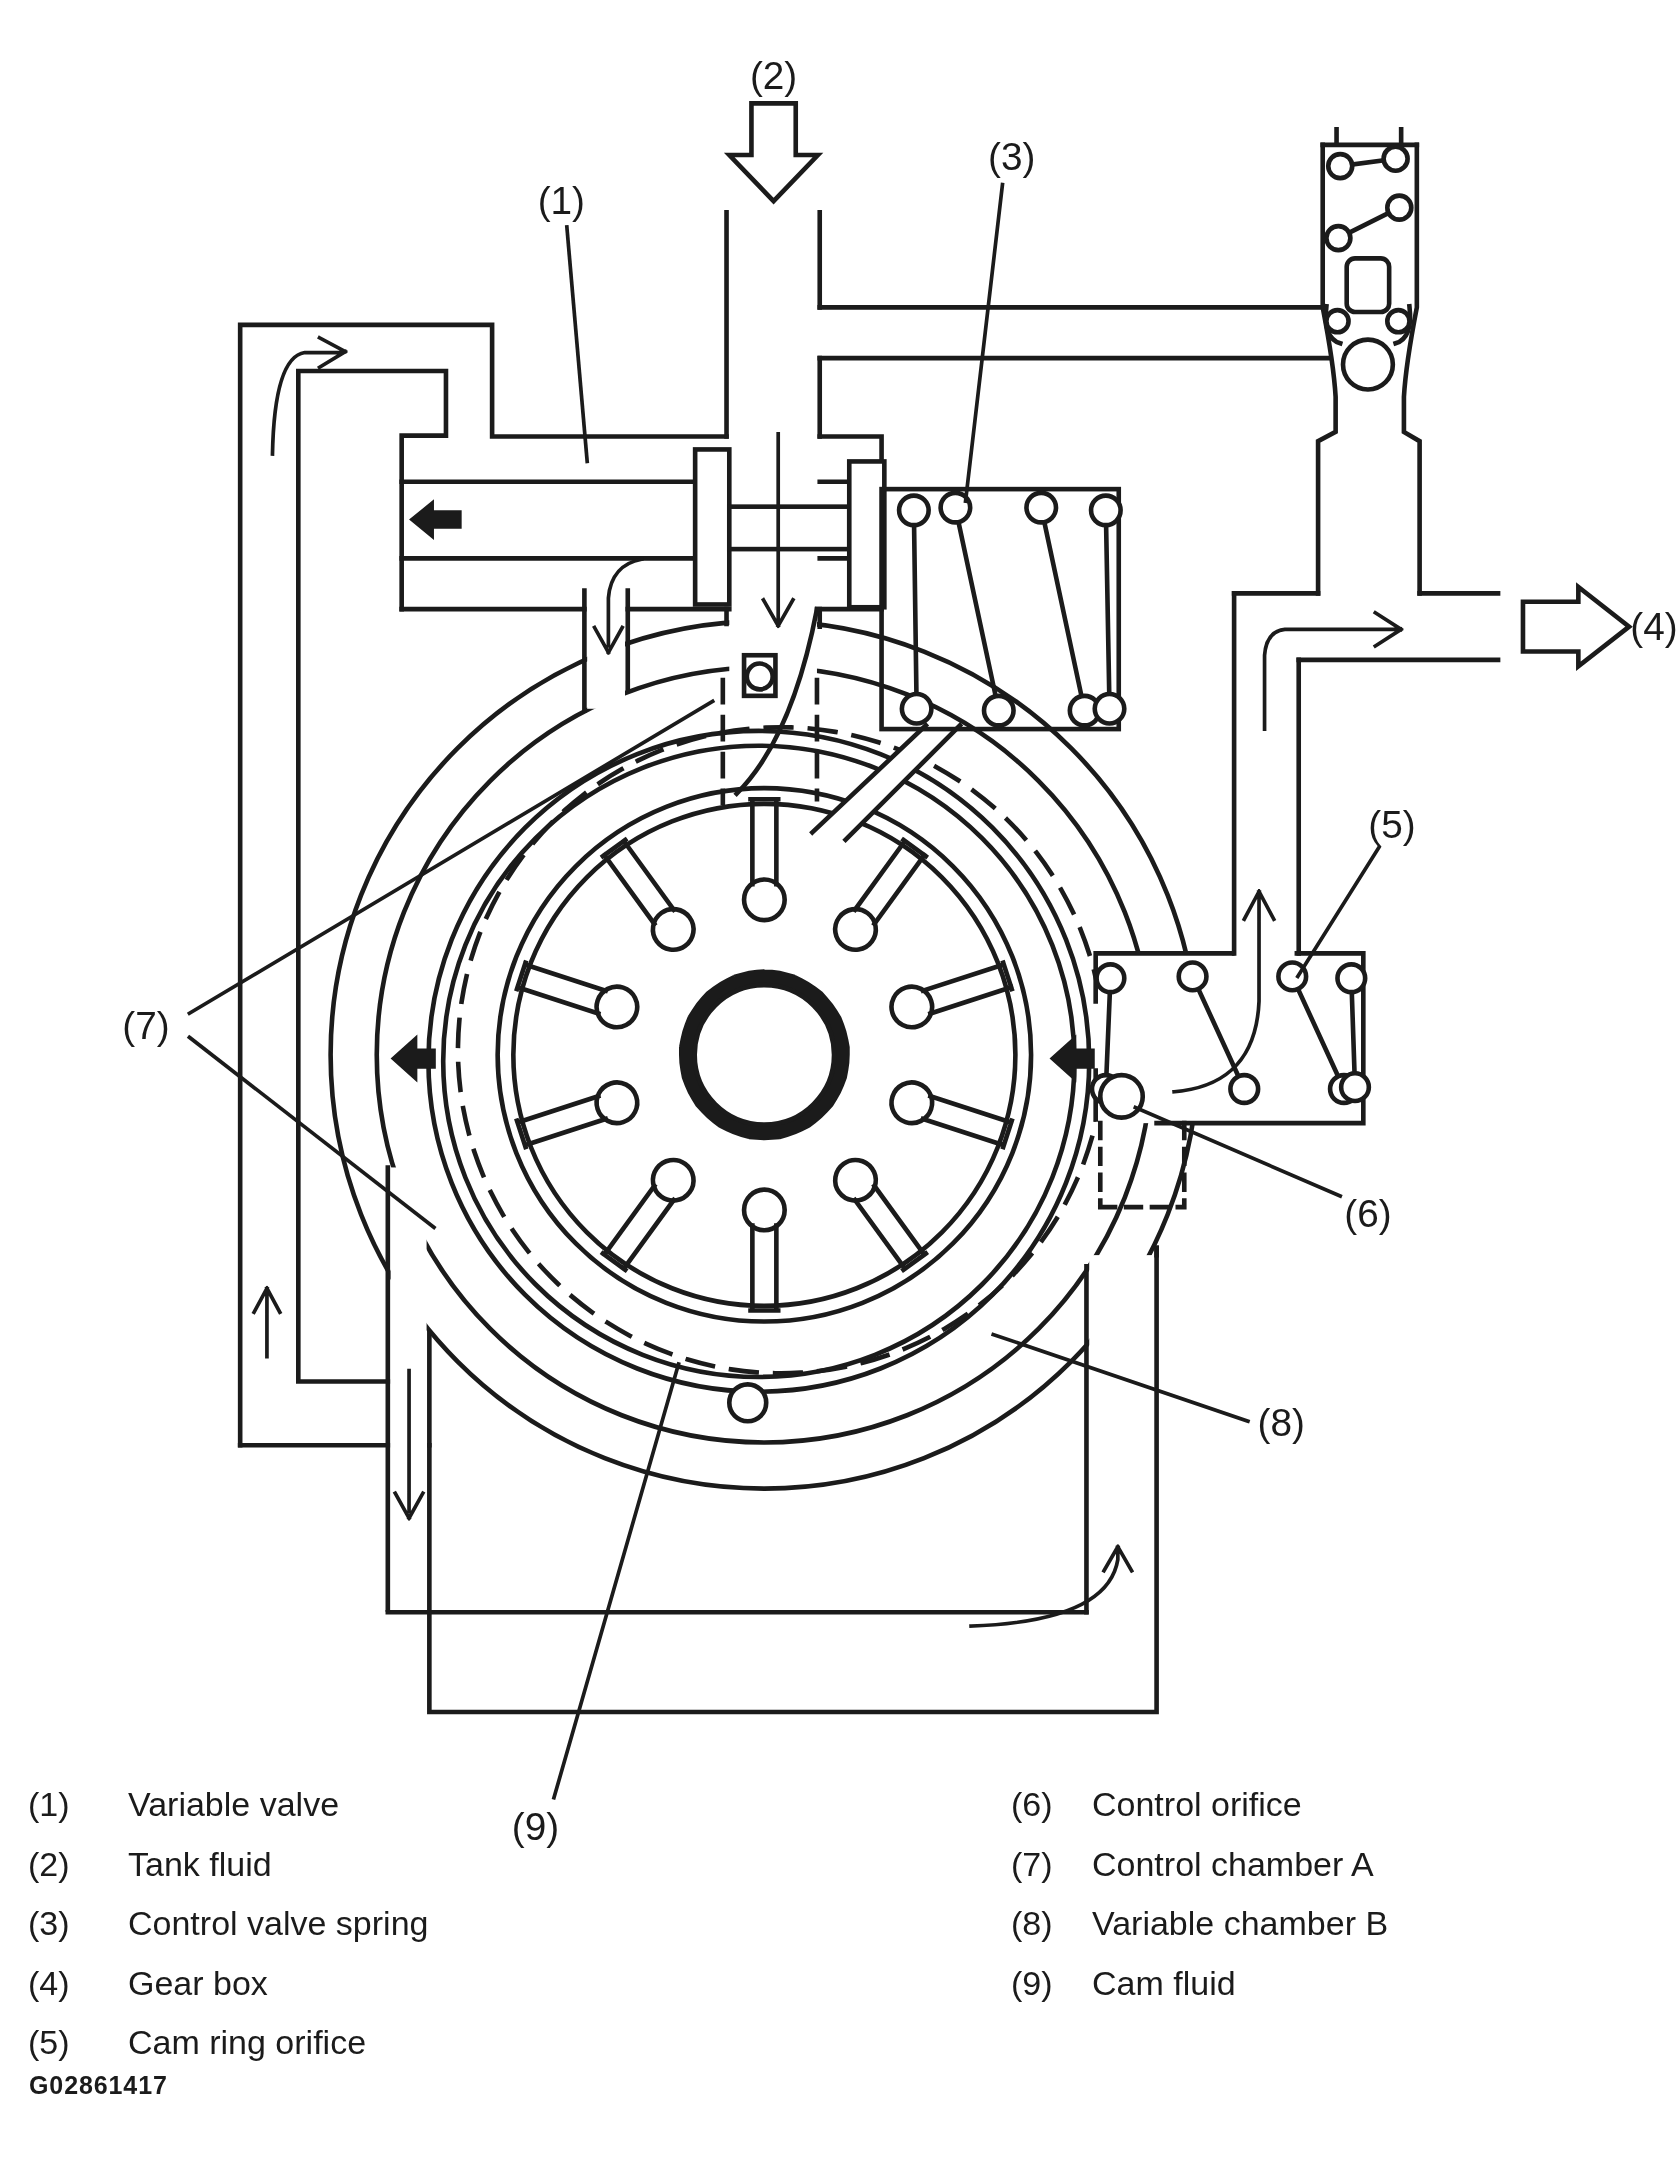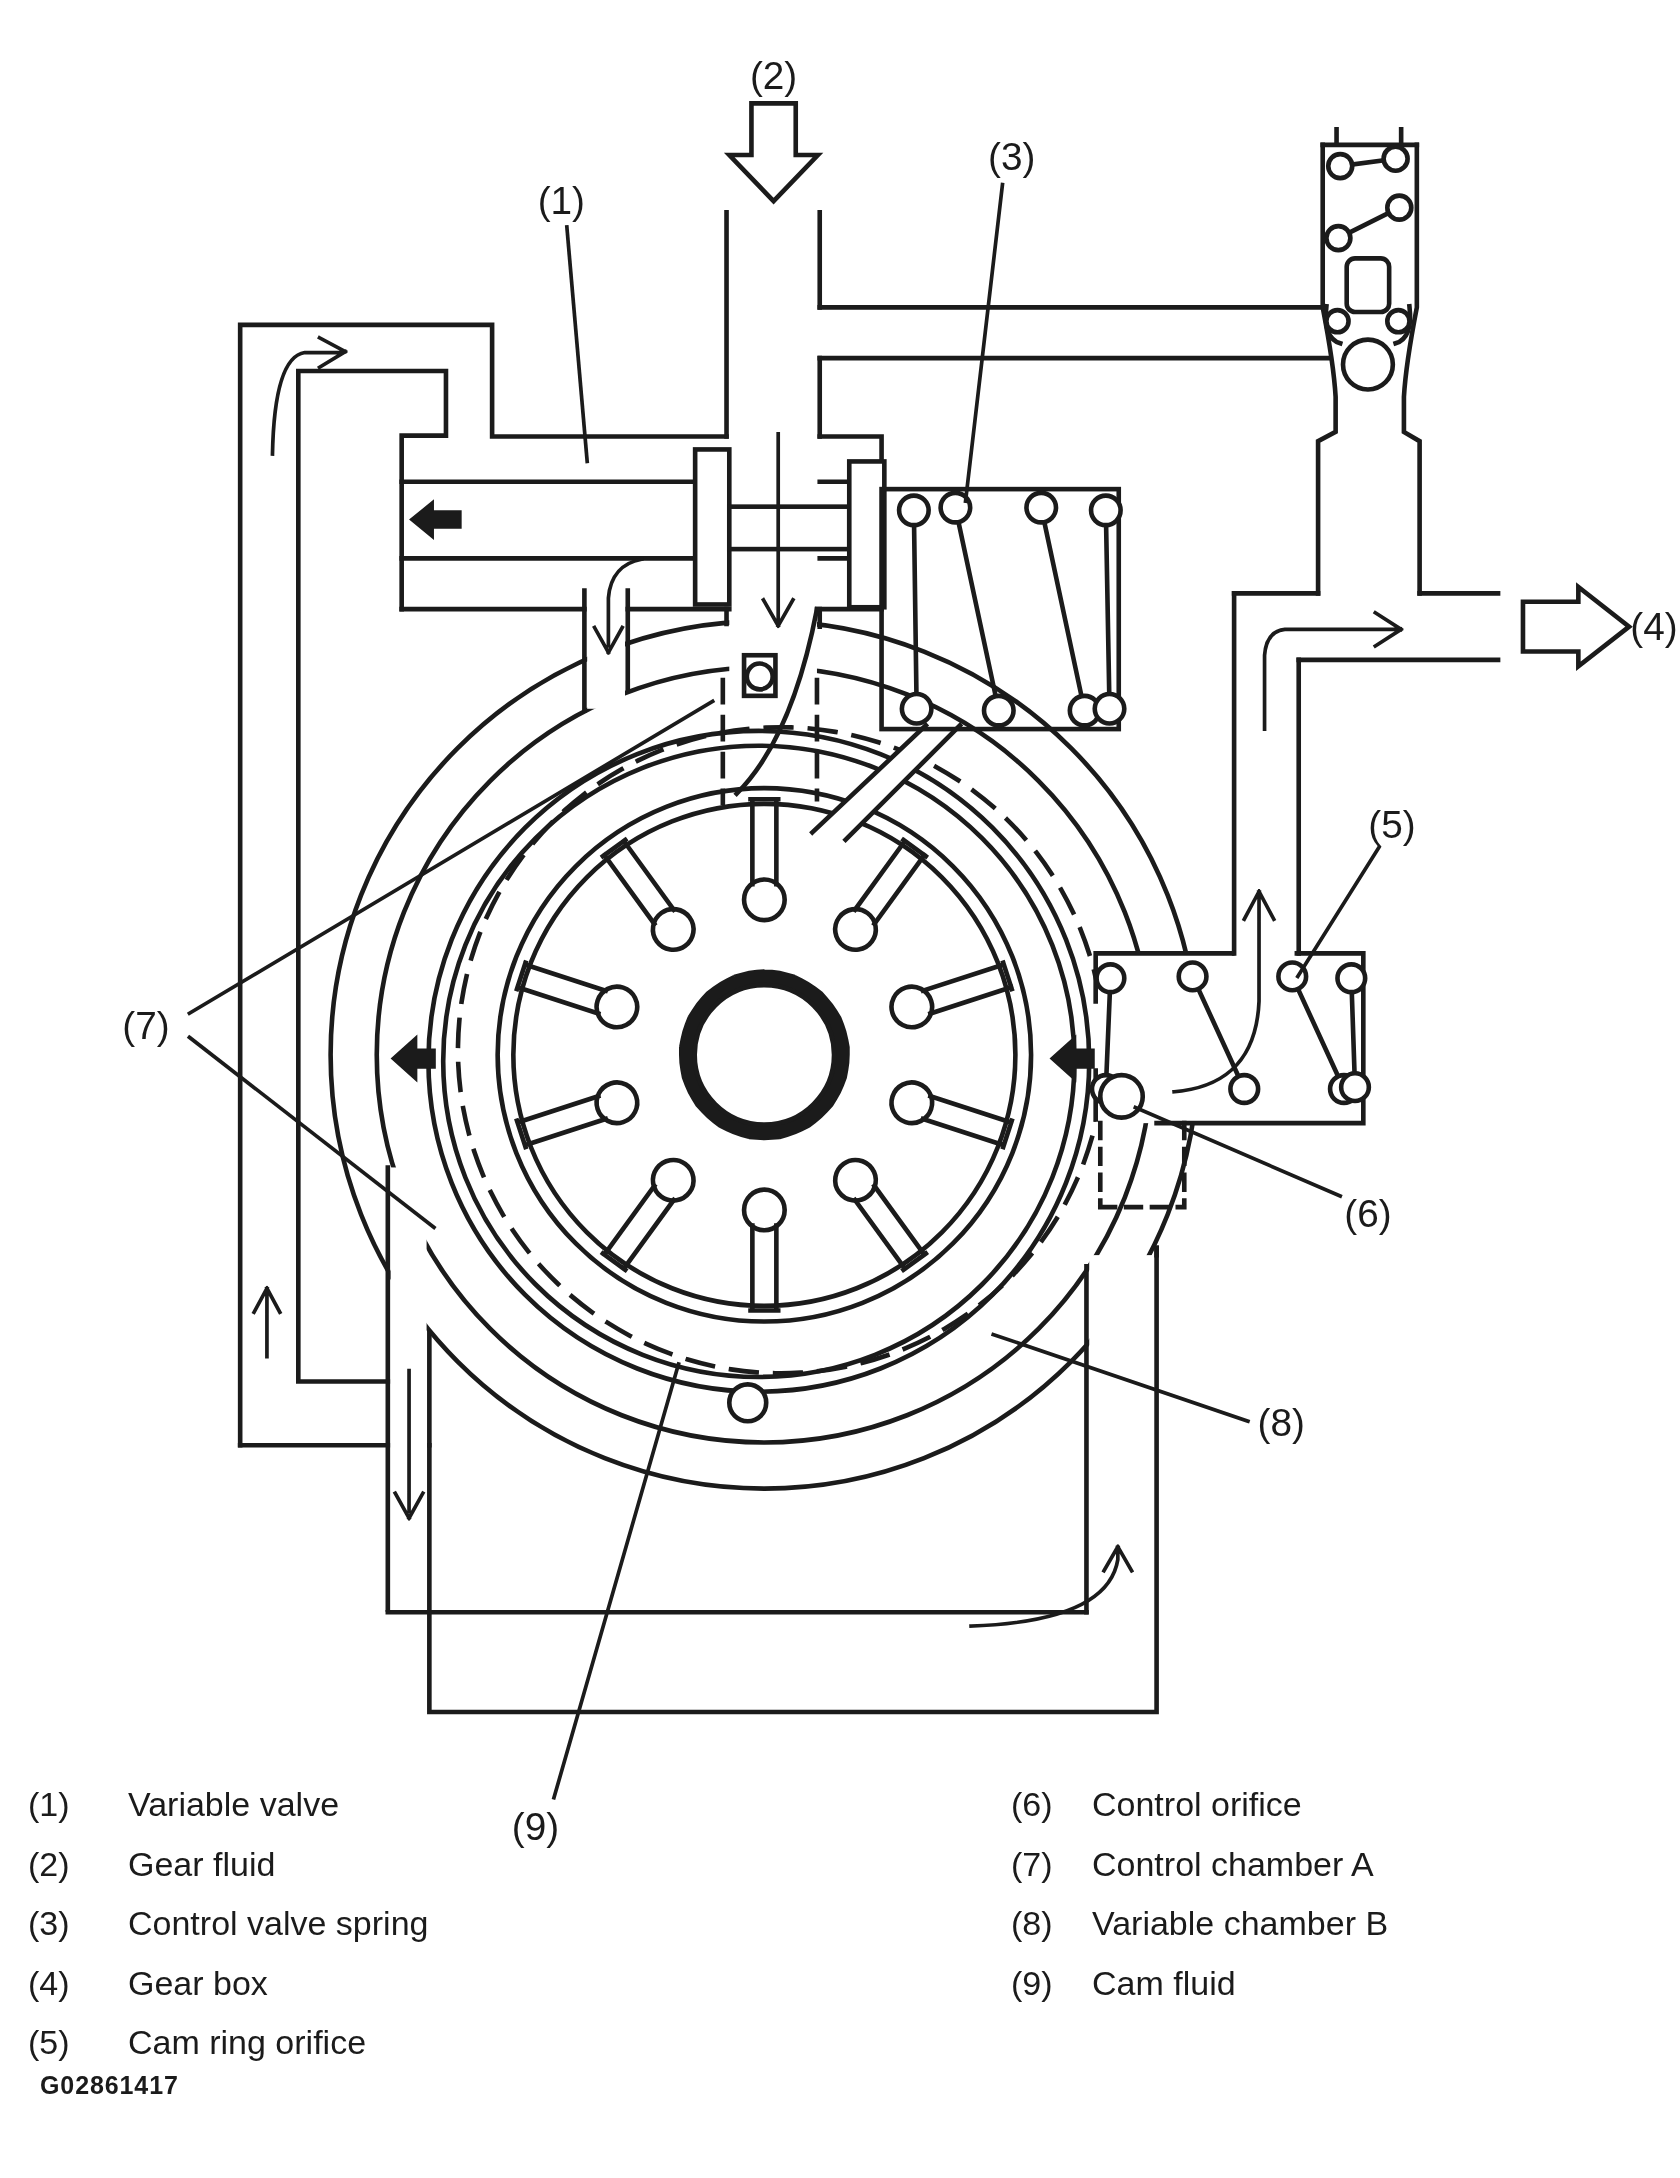--- a/index.html
+++ b/index.html
@@ -6,21 +6,21 @@
   .stage{position:relative;width:1681px;height:2178px;background:#ffffff;
          font-family:"Liberation Sans", sans-serif;color:#1b1b1b;overflow:hidden;}
   svg{position:absolute;left:0;top:0;}
   svg text{font-family:"Liberation Sans", sans-serif;font-size:42px;fill:#1b1b1b;}
   .legend{position:absolute;font-size:34px;line-height:42px;color:#1b1b1b;}
   .legend-left{left:28px;top:1783px;}
   .legend-right{left:1011px;top:1783px;}
   .legend .row{display:flex;margin-bottom:17.5px;}
   .legend .num{width:100px;flex:0 0 100px;}
   .legend-right .num{width:81px;flex:0 0 81px;}
-  .figcode{position:absolute;left:40px;top:2071px;font-size:25px;font-weight:bold;letter-spacing:0.9px;}
+  .figcode{position:absolute;left:29px;top:2071px;font-size:25px;font-weight:bold;letter-spacing:0.9px;}
 </style>
 </head>
 <body>
 
 <div class="stage">
 
 <svg width="1681" height="2178" viewBox="0 0 1821 2360">
   <g stroke="#1b1b1b" stroke-width="5" fill="none" stroke-linecap="square">
 
     <g>
@@ -245,21 +245,21 @@
   </g>
 </svg>
 
 <div class="legend legend-left">
   <div class="row">
     <span class="num">(1)</span>
     <span class="lbl">Variable valve</span>
   </div>
   <div class="row">
     <span class="num">(2)</span>
-    <span class="lbl">Gear fluid</span>
+    <span class="lbl">Tank fluid</span>
   </div>
   <div class="row">
     <span class="num">(3)</span>
     <span class="lbl">Control valve spring</span>
   </div>
   <div class="row">
     <span class="num">(4)</span>
     <span class="lbl">Gear box</span>
   </div>
   <div class="row">

